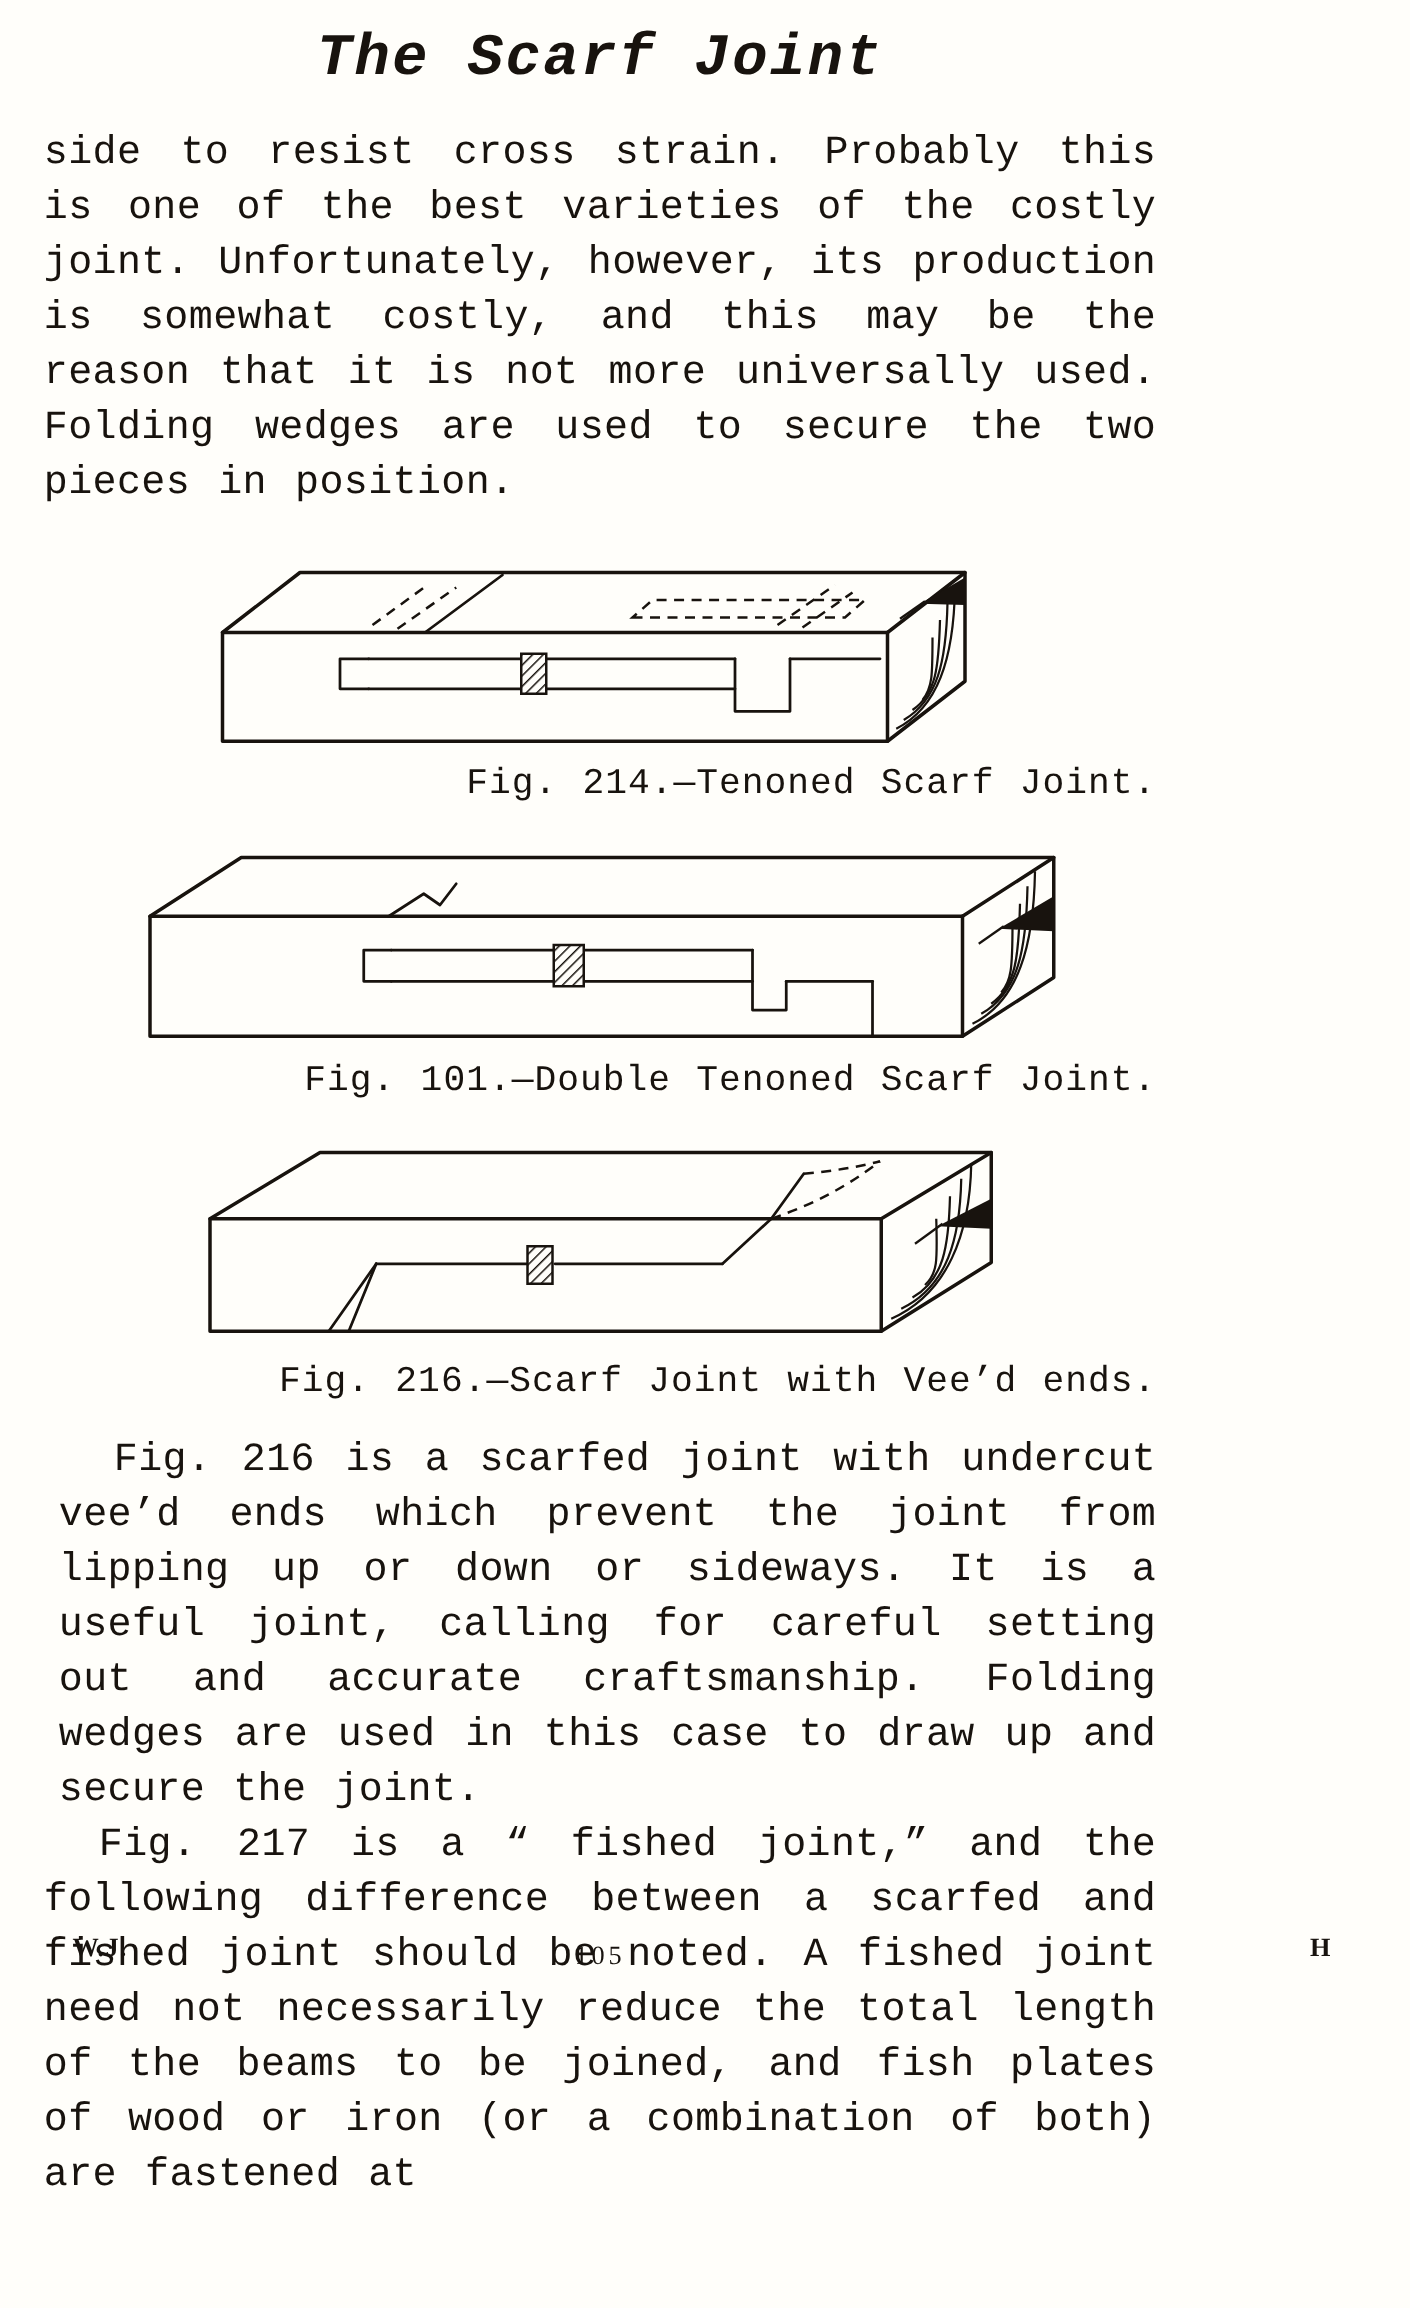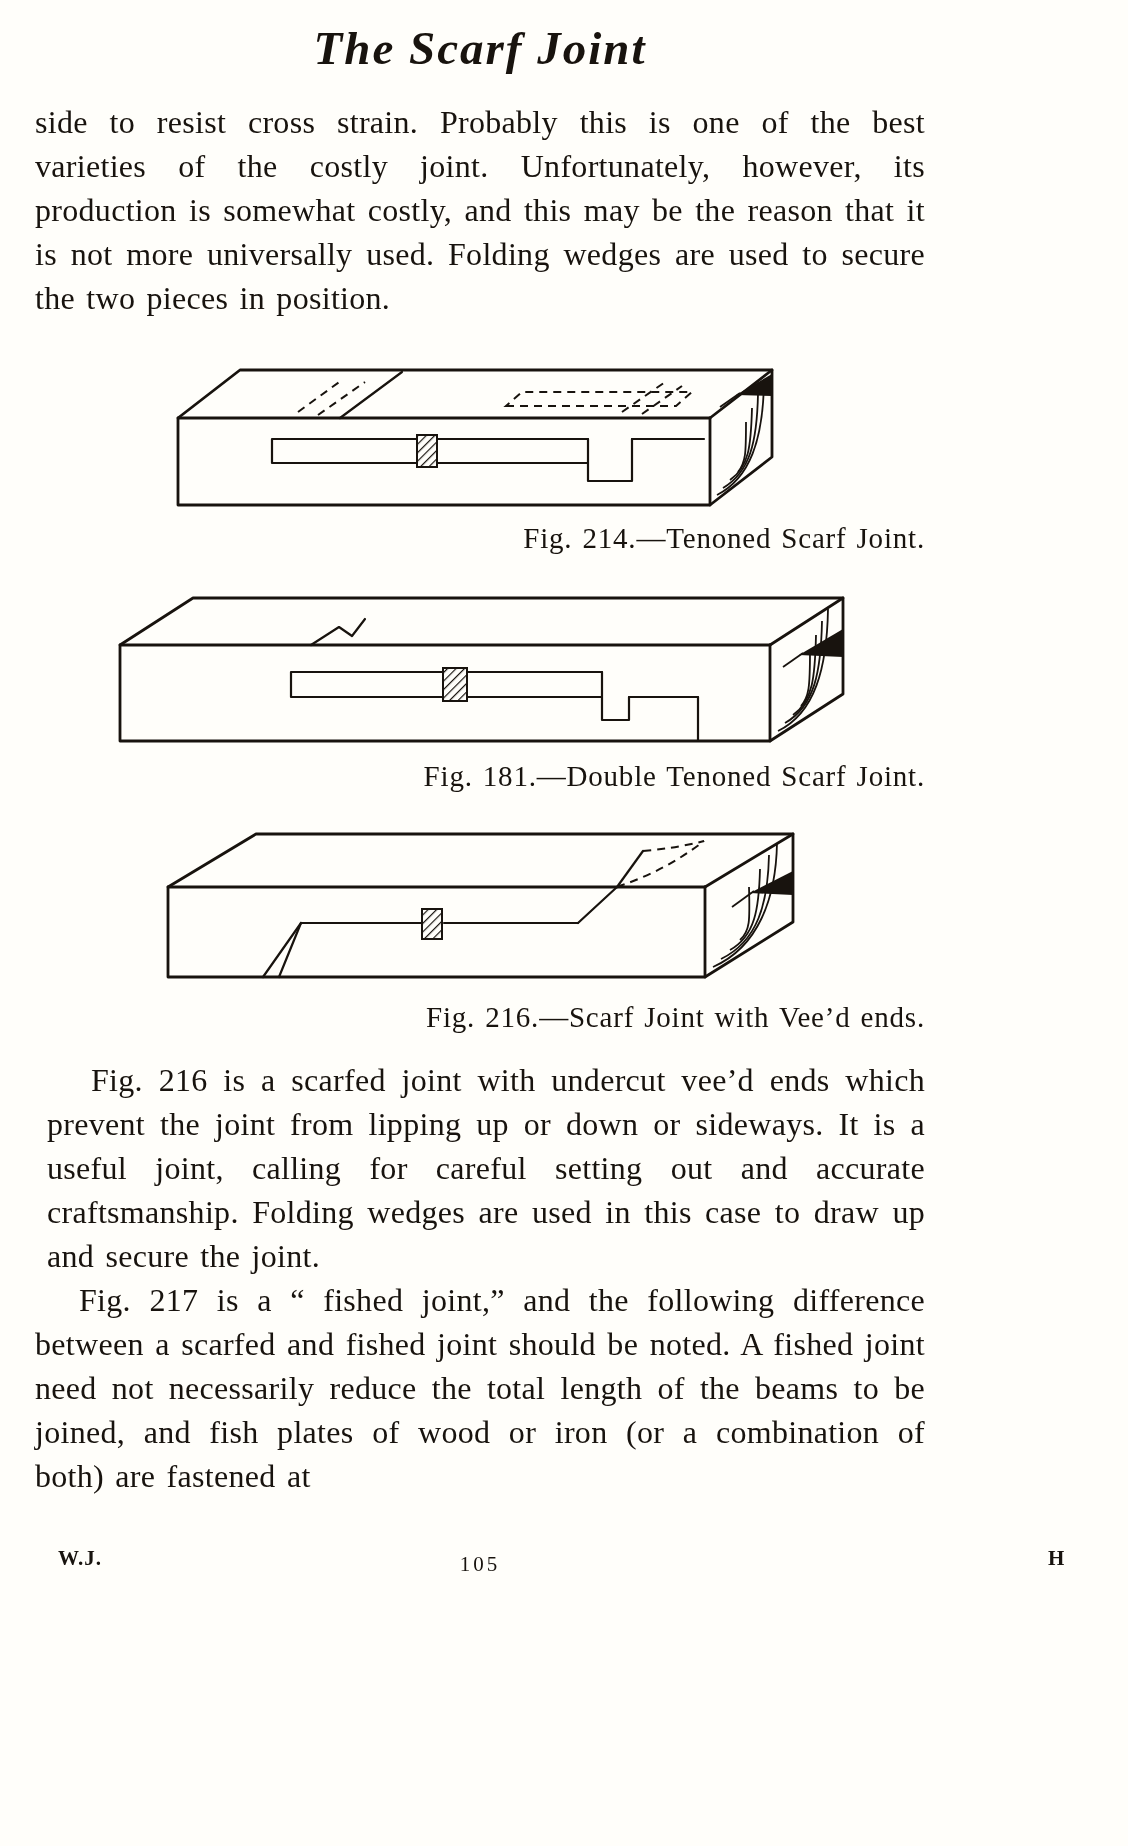--- a/index.html
+++ b/index.html
@@ -15,20 +15,21 @@
     background: #fffefa;
     color: #18130e;
     font-family: "Liberation Serif", "DejaVu Serif", serif;
     overflow: hidden;
     box-sizing: border-box;
     padding-top: 20px;
   }
   .content {
     width: 890px;
     margin-left: 35px;
+    font-family: Liberation Mono, monospace;
   }
   h1.title {
     margin: 0 0 24px 0;
     text-align: center;
     font-style: italic;
     font-weight: bold;
     font-size: 47px;
     letter-spacing: 2px;
     line-height: 1.2;
   }
@@ -177,21 +178,21 @@
           <path d="M352,79 H487"></path>
           <path d="M198,104 H328"></path>
           <path d="M352,104 H487"></path>
           <path d="M487,79 V127 H514 V104"></path>
           <path d="M514,104 H583"></path>
           <path d="M583,104 V148"></path>
           <path d="M196,52 L224,34 L237,43 L250,26"></path>
         </g>
         <rect x="328" y="75" width="24" height="33" fill="url(#hatch215)" stroke="#18130e" stroke-width="2"></rect>
       </svg>
-      <figcaption>Fig. 181.—Double Tenoned Scarf Joint.</figcaption>
+      <figcaption>Fig. 101.—Double Tenoned Scarf Joint.</figcaption>
     </figure>
 
     <figure class="fig-216">
       <svg class="drawing" width="640" height="160" viewBox="0 0 640 160">
         <defs>
           <pattern id="hatch216" width="6" height="6" patternUnits="userSpaceOnUse" patternTransform="rotate(45)">
             <rect width="6" height="6" fill="#fffefa"></rect>
             <line x1="0" y1="0" x2="0" y2="6" stroke="#18130e" stroke-width="2.4"></line>
           </pattern>
         </defs>

